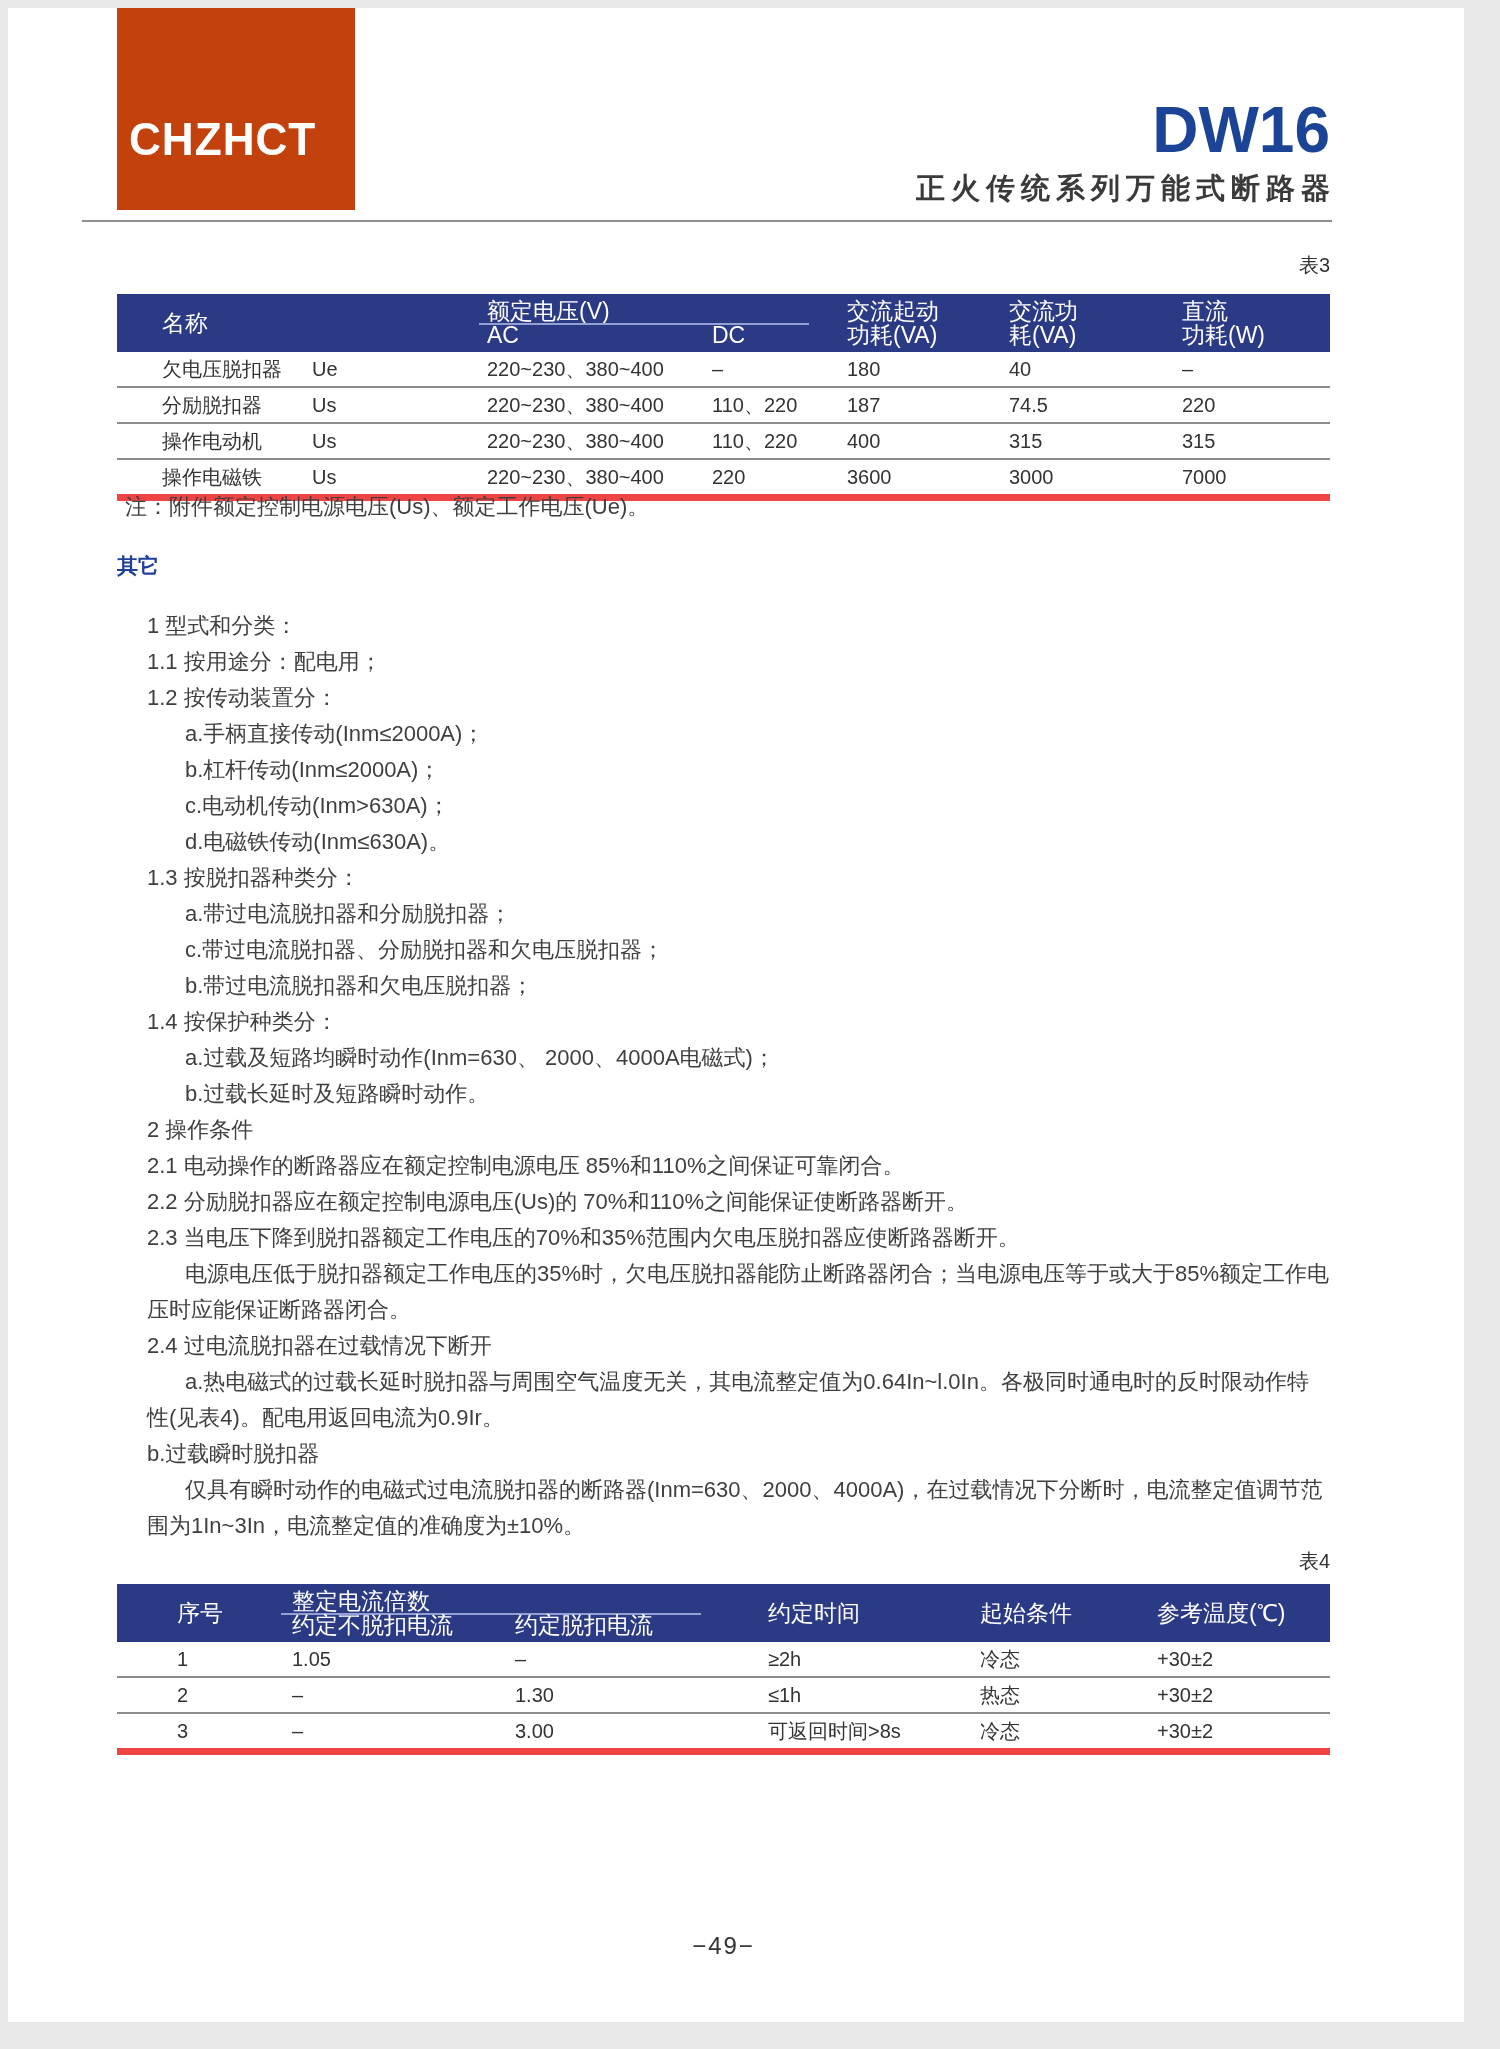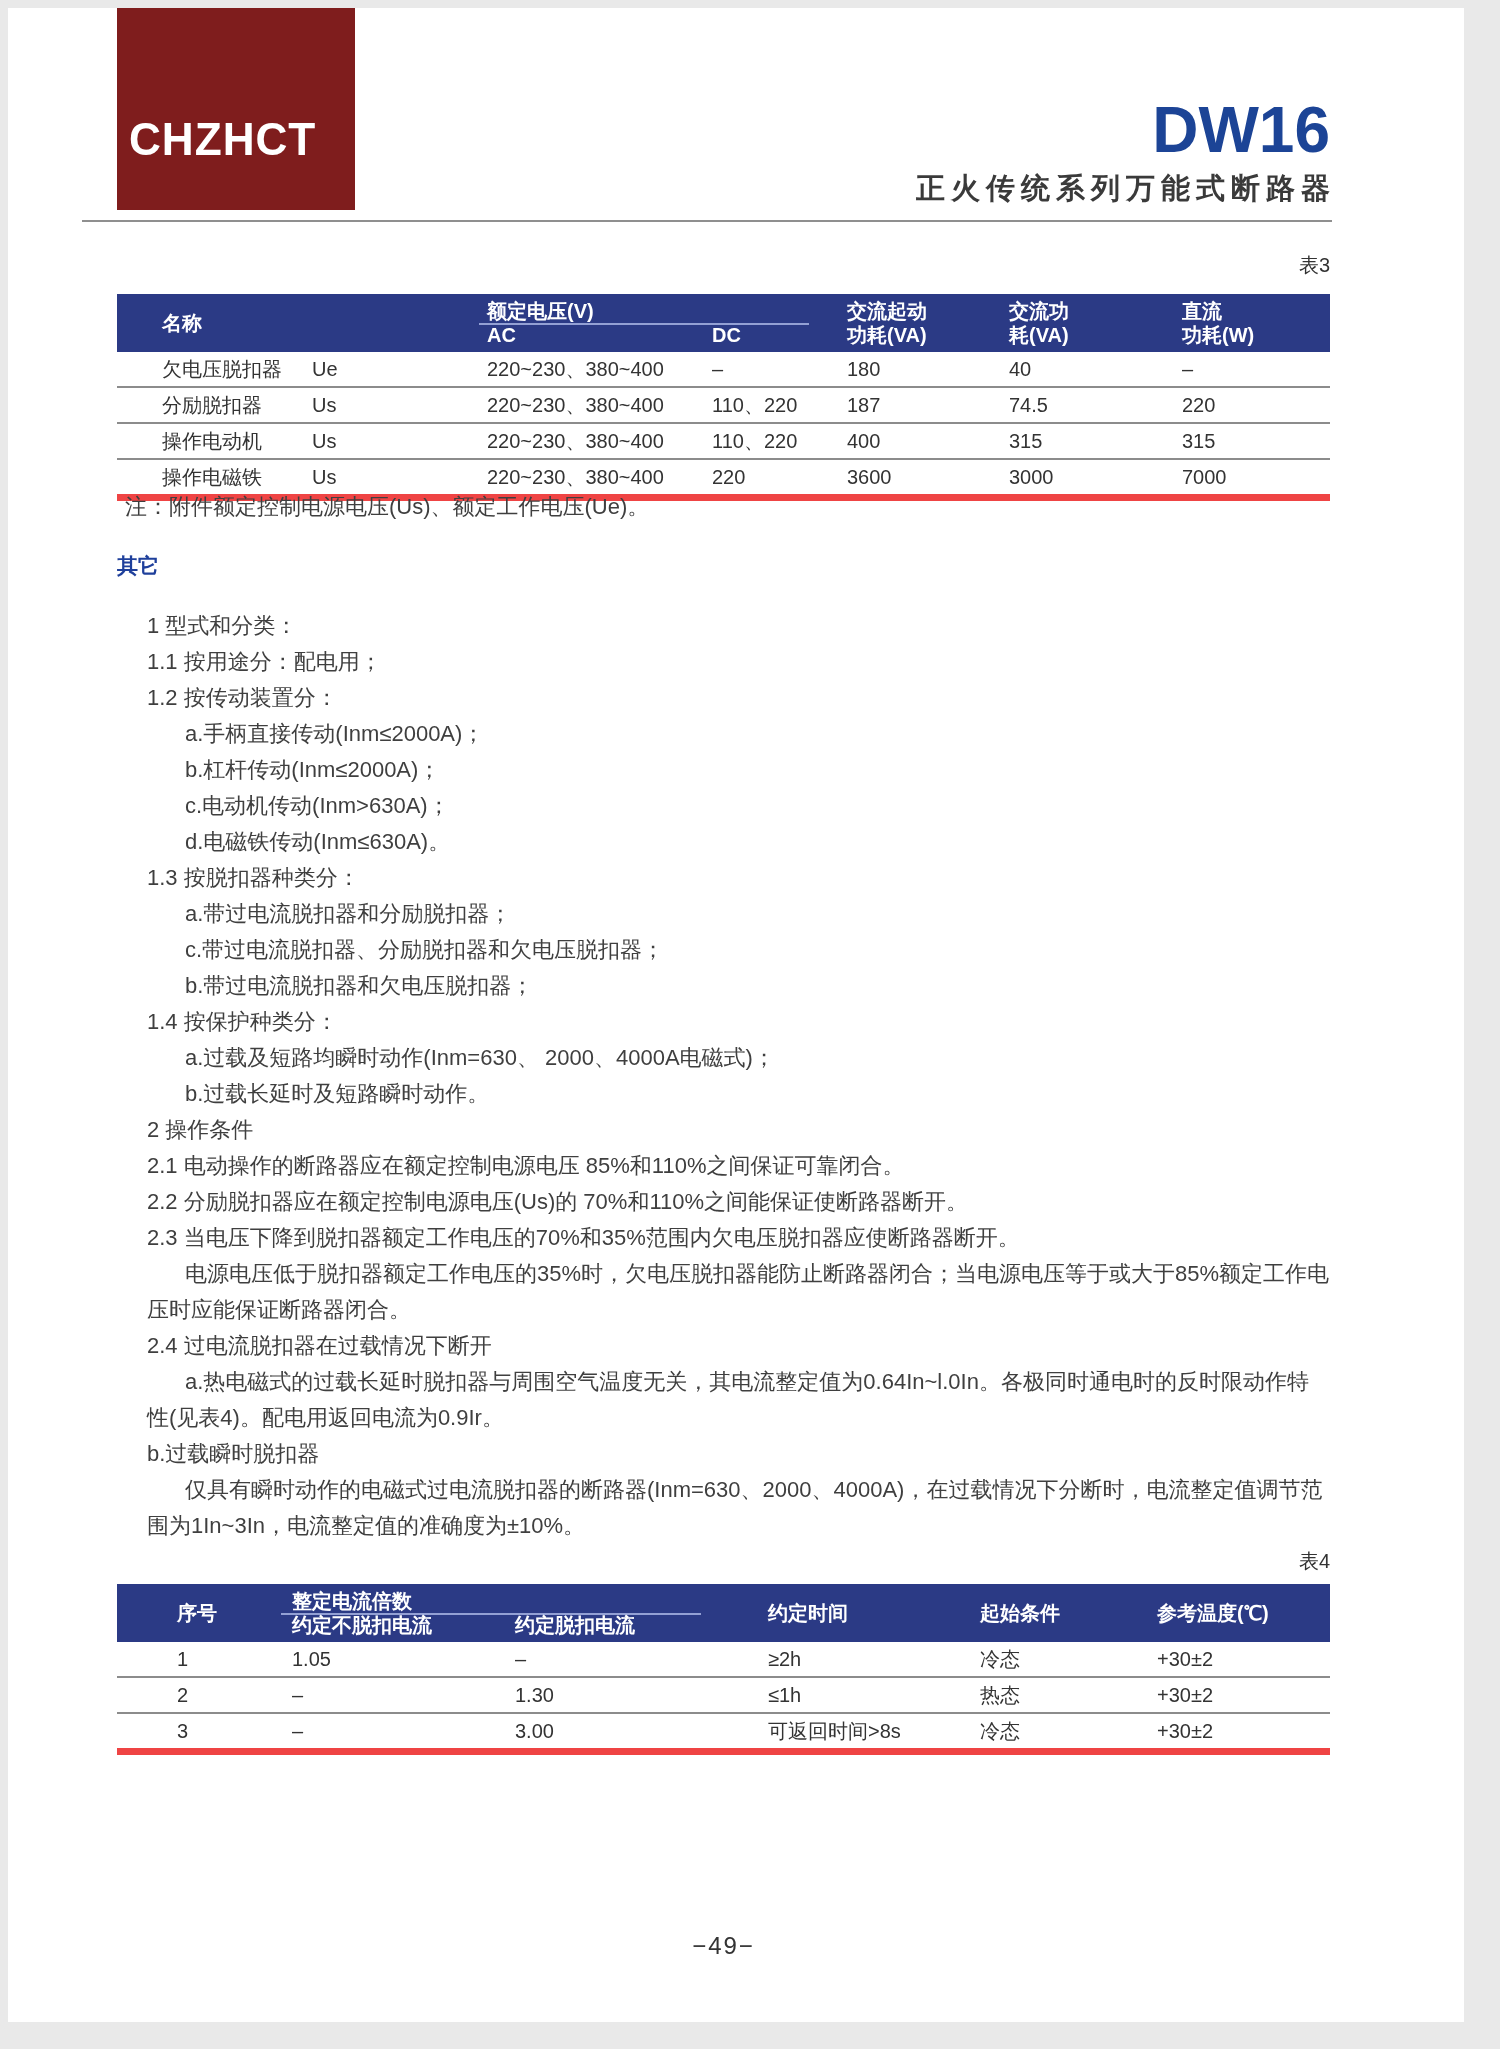--- a/index.html
+++ b/index.html
@@ -10,21 +10,21 @@
     color:#3c3c3c;
     -webkit-font-smoothing:antialiased;
   }
   #page{
     position:absolute;left:8px;top:8px;width:1456px;height:2014px;
     background:#ffffff;
   }
   
   .logo{
     position:absolute;left:117px;top:8px;width:238px;height:202px;
-    background:#7f1d1d;
+    background:#c2410c;
     display:flex;align-items:flex-end;
     padding:0 0 44px 12px;box-sizing:border-box;
   }
   .logo .logo-txt{
     color:#fff;font-weight:bold;font-size:46px;letter-spacing:1px;
     transform:scaleX(0.96);transform-origin:left bottom;
   }
   .brand{position:absolute;right:170px;top:98px;text-align:right;}
   .brand .model{
     color:#1c4496;font-weight:bold;font-size:64px;line-height:64px;
@@ -38,21 +38,21 @@
     position:absolute;left:82px;top:220px;width:1250px;height:2px;
     background:#8f8f8f;
   }
   
   .tbl-label{position:absolute;right:170px;font-size:20px;color:#333;}
   .t3-label{top:252px;}
   .t4-label{top:1548px;}
   
   .tbl{position:absolute;left:117px;width:1213px;}
   .tbl-head{
-    position:relative;height:58px;background:#2b3a85;color:#fff;font-size:20px;font-weight:bold;
+    position:relative;height:58px;background:#2b3a85;color:#fff;font-size:23px;
   }
   .hc{position:absolute;white-space:nowrap;}
   .hc.mid{top:0;height:58px;line-height:58px;}
   .hc.top{top:5px;line-height:24px;}
   .hc.bot{bottom:5px;line-height:24px;}
   .h-div{position:absolute;height:2px;background:#93a0d4;top:29px;}
   .tbl-body{border-bottom:7px solid #ef4444;}
   .trow{position:relative;height:34px;border-bottom:2px solid #8c8c8c;}
   .trow:last-child{border-bottom:none;}
   .cell{position:absolute;top:0;line-height:34px;font-size:20px;color:#333;white-space:nowrap;}

